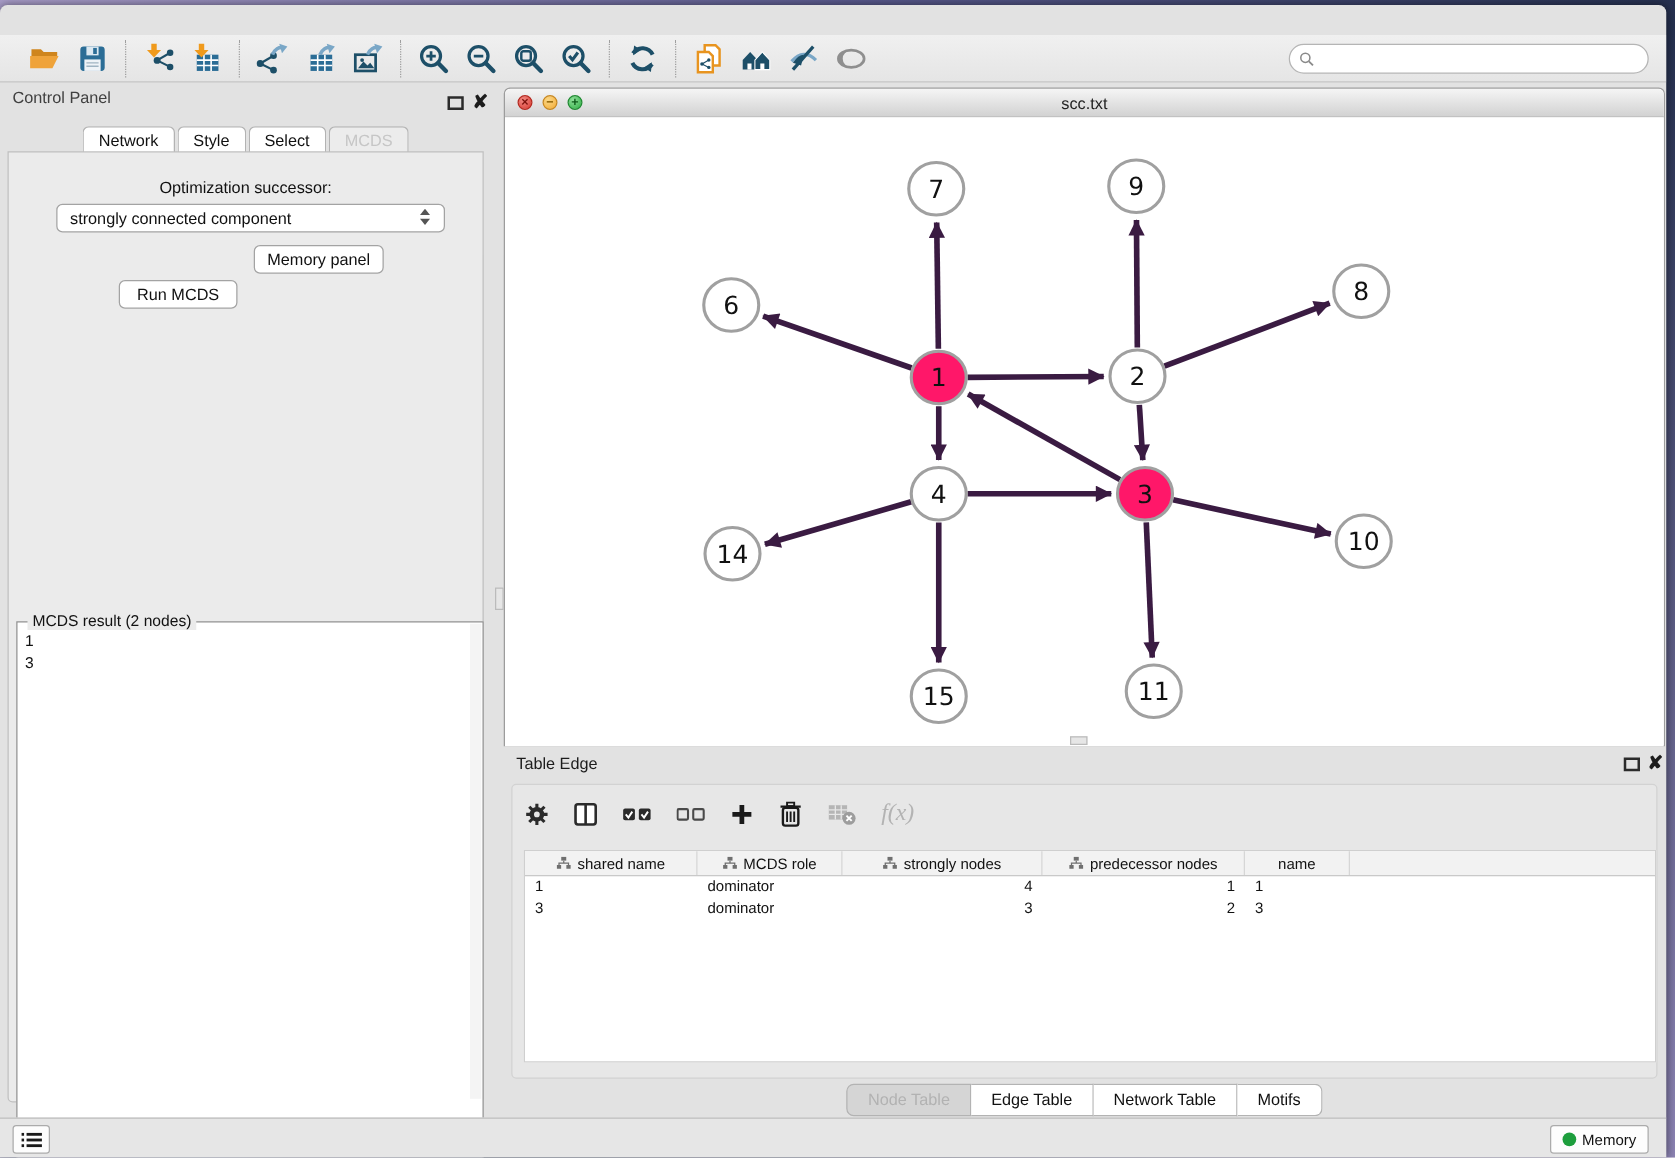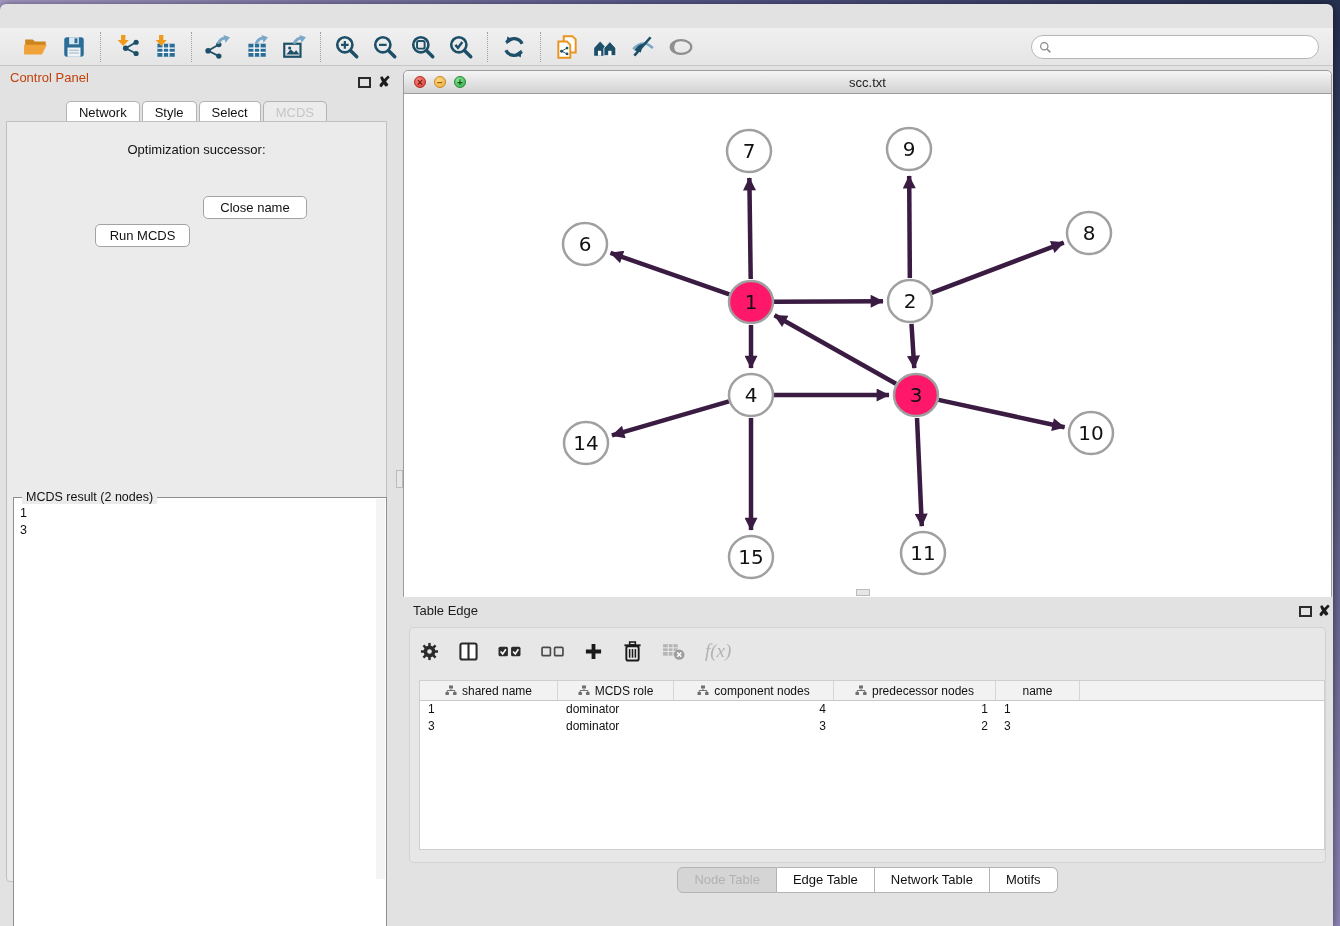--- a/index.html
+++ b/index.html
@@ -23,21 +23,21 @@
   .tb-group { display:flex; align-items:center; gap:10px; padding:0 12px; }
   .tb-sep { width:1px; height:30px; border-left:1px dotted #9f9f9f; }
   .tb-btn { width:28px; height:28px; display:flex; align-items:center; justify-content:center; cursor:default; }
   .tb-btn svg { width:26px; height:26px; }
   .searchbox { position:absolute; right:14px; top:7px; width:288px; height:24px; background:#fff;
     border:1px solid #b5b5b5; border-radius:12px; display:flex; align-items:center; padding-left:7px; }
   .searchbox svg { width:13px; height:13px; }
   .searchbox input { border:none; outline:none; flex:1; font-size:12px; background:transparent; padding-left:4px; }
 
   
-  .cp-header { position:absolute; left:10px; top:66px; font-size:13px; color:#c2410c; }
+  .cp-header { position:absolute; left:10px; top:66px; font-size:13px; color:#404040; }
   .panel-float { position:absolute; width:13px; height:11px; border:2px solid #2b2b2b; background:transparent; }
   .panel-close { position:absolute; font-size:15px; font-weight:bold; color:#1c1c1c; line-height:11px; }
   .cp-float { left:358px; top:73px; } .cp-close { left:378px; top:72px; }
   .cp-tabs { position:absolute; left:0; top:96px; width:393px; display:flex; justify-content:center; }
   .cp-tab { font-size:13px; padding:3px 12px 4px; background:#fff; border:1px solid #b3b3b3; border-bottom:none;
     border-radius:5px 5px 0 0; margin:0 1px; color:#111; position:relative; top:1px; }
   .cp-tab.active { background:#ececec; color:#c6c6c6; }
   .cp-body { position:absolute; left:6px; top:117px; width:381px; height:761px; background:#ebebeb;
     border:1px solid #c0c0c0; border-radius:0 0 4px 4px; }
   .opt-label { position:absolute; left:0; top:20px; width:100%; text-align:center; font-size:13px; color:#111; }
@@ -401,22 +401,29 @@
   <div class="panel-close cp-close">✘</div>
   <div class="cp-tabs" id="cp-tabs">
       <div class="cp-tab">Network</div>
       <div class="cp-tab">Style</div>
       <div class="cp-tab">Select</div>
       <div class="cp-tab active">MCDS</div>
     </div>
 
   <div class="cp-body">
     <div class="opt-label">Optimization successor:</div>
+    <div class="dropdown">
+      <span>strongly connected component</span>
+      <div class="dd-stepper">
+        <div class="up"></div>
+          <div class="down"></div>
+      </div>
+    </div>
     <button class="cp-btn btn-run">Run MCDS</button>
-    <button class="cp-btn btn-close">Close name</button>
+    <button class="cp-btn btn-close">Memory panel</button>
 
     <div class="mcds-result">
       <div class="mcds-legend">MCDS result (2 nodes)</div>
       <div class="mcds-text" id="mcds-lines">1
 3</div>
       <div class="mcds-scroll"></div>
     </div>
   </div>
 
   <div class="net-win">
@@ -539,21 +546,21 @@
           <div class="tp-hcell" style="width: 116px;">
             <svg width="12" height="11">
               <use href="#ic-sitemap"></use>
             </svg>
             <span>MCDS role</span>
           </div>
           <div class="tp-hcell" style="width: 160px;">
             <svg width="12" height="11">
               <use href="#ic-sitemap"></use>
             </svg>
-            <span>component nodes</span>
+            <span>strongly nodes</span>
           </div>
           <div class="tp-hcell" style="width: 162px;">
             <svg width="12" height="11">
               <use href="#ic-sitemap"></use>
             </svg>
             <span>predecessor nodes</span>
           </div>
           <div class="tp-hcell" style="width: 84px;">
             <span>name</span>
           </div>
@@ -577,13 +584,24 @@
     </div>
   </div>
 
   <div class="bottom-tabs" id="bottom-tabs">
       <div class="bt-tab active">Node Table</div>
       <div class="bt-tab">Edge Table</div>
       <div class="bt-tab">Network Table</div>
       <div class="bt-tab">Motifs</div>
     </div>
 
+  <div class="statusbar">
+    <div class="sb-left-btn">
+      <svg width="17" height="14">
+          <use href="#ic-list"></use>
+        </svg>
+    </div>
+    <div class="sb-mem-btn">
+      <div class="mem-dot"></div>
+      <span>Memory</span>
+    </div>
+  </div>
 </div>
 
 </body></html>

